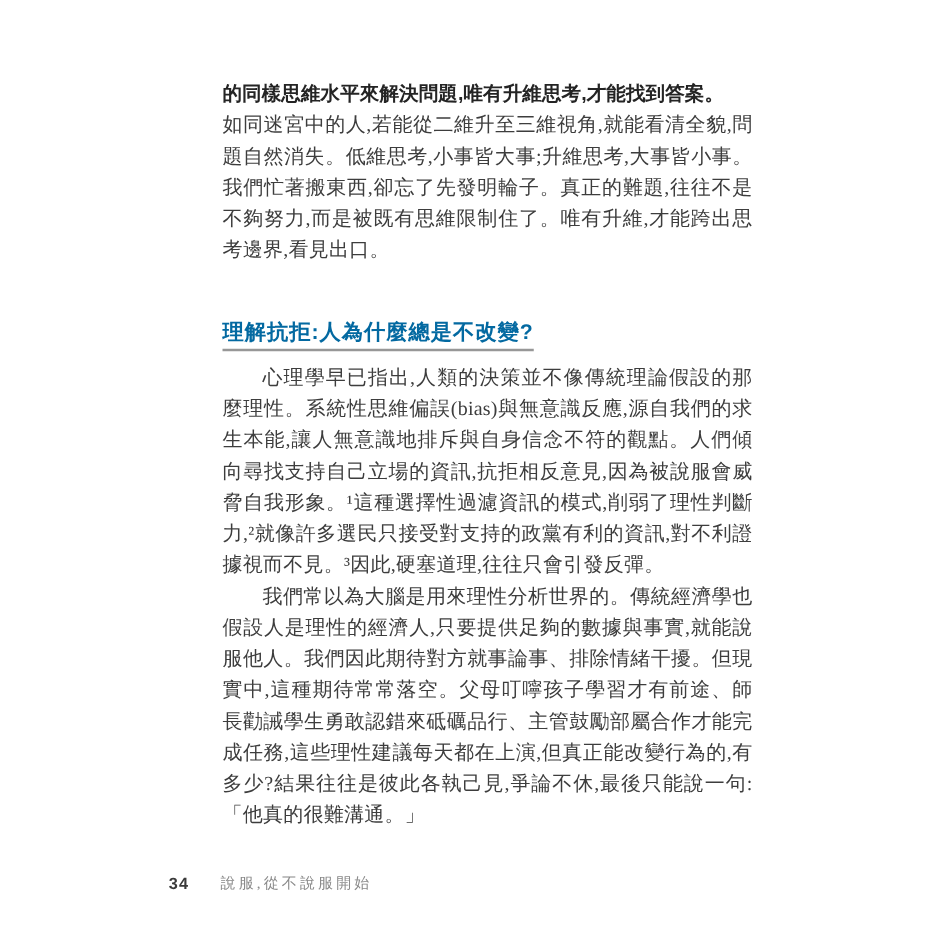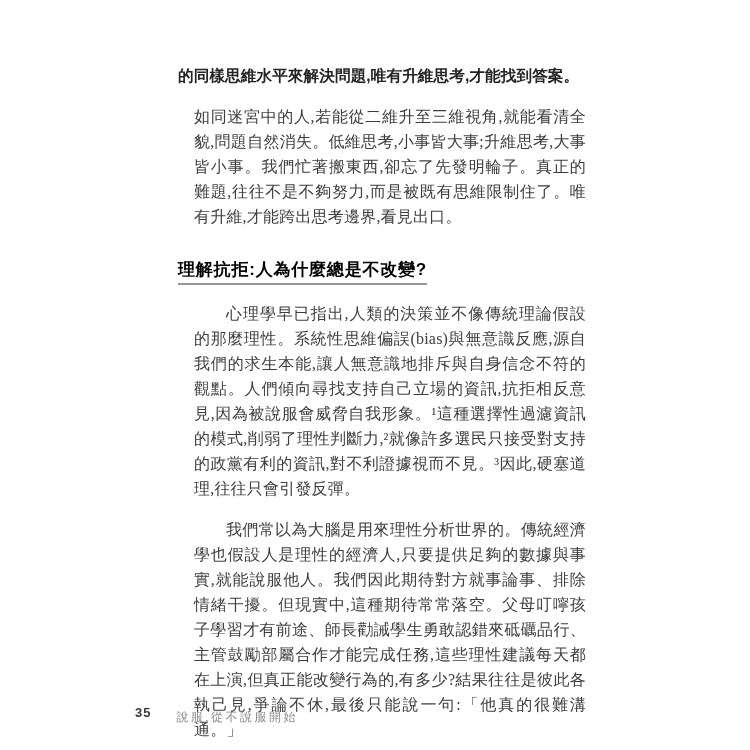--- a/index.html
+++ b/index.html
@@ -25,38 +25,38 @@
   .intro-lead {
     font-family: "Liberation Sans", sans-serif;
     font-weight: bold;
     font-size: 15.6px;
     line-height: 25px;
     letter-spacing: 0.1px;
     color: #242424;
     white-space: nowrap;
   }
   .para {
-    margin: 16px;
+    margin: 0;
     font-size: 16px;
     line-height: 25px;
     letter-spacing: 0.2px;
     text-align: justify;
     color: #3d3d3d;
   }
   .para.indent {
     text-indent: 2em;
   }
   .section-heading {
-    margin: 31px 0 9px 0;
+    margin: 43px 0 9px 0;
     font-family: "Liberation Sans", sans-serif;
     font-weight: bold;
     font-size: 17px;
     line-height: 20px;
     letter-spacing: 0.8px;
-    color: #000000;
+    color: #0369a1;
   }
   .heading-text {
     display: inline-block;
     padding-bottom: 3px;
     border-bottom: 2px solid #979797;
   }
   .page-footer {
     position: absolute;
     left: 135px;
     top: 698px;
@@ -68,21 +68,20 @@
     font-weight: bold;
     font-size: 13px;
     letter-spacing: 1px;
     color: #3a3a3a;
   }
   .running-title {
     margin-left: 25px;
     font-size: 12px;
     letter-spacing: 2.5px;
     color: #8a8a8a;
-    margin-top: 11px;
   }
 </style>
 </head>
 <body>
 
 <div class="book-page">
 
   <main class="text-block">
 
     <div class="intro-lead">的同樣思維水平來解決問題,唯有升維思考,才能找到答案。</div>
@@ -92,17 +91,17 @@
     <h2 class="section-heading"><span class="heading-text">理解抗拒:人為什麼總是不改變?</span></h2>
 
     <p class="para indent">心理學早已指出,人類的決策並不像傳統理論假設的那麼理性。系統性思維偏誤(bias)與無意識反應,源自我們的求生本能,讓人無意識地排斥與自身信念不符的觀點。人們傾向尋找支持自己立場的資訊,抗拒相反意見,因為被說服會威脅自我形象。¹這種選擇性過濾資訊的模式,削弱了理性判斷力,²就像許多選民只接受對支持的政黨有利的資訊,對不利證據視而不見。³因此,硬塞道理,往往只會引發反彈。</p>
 
     <p class="para indent">我們常以為大腦是用來理性分析世界的。傳統經濟學也假設人是理性的經濟人,只要提供足夠的數據與事實,就能說服他人。我們因此期待對方就事論事、排除情緒干擾。但現實中,這種期待常常落空。父母叮嚀孩子學習才有前途、師長勸誡學生勇敢認錯來砥礪品行、主管鼓勵部屬合作才能完成任務,這些理性建議每天都在上演,但真正能改變行為的,有多少?結果往往是彼此各執己見,爭論不休,最後只能說一句:「他真的很難溝通。」</p>
 
 
   </main>
 
   <footer class="page-footer">
-    <span class="page-number">35</span>
+    <span class="page-number">34</span>
     <span class="running-title">說服,從不說服開始</span>
   </footer>
 
 </div>
 
 </body></html>

